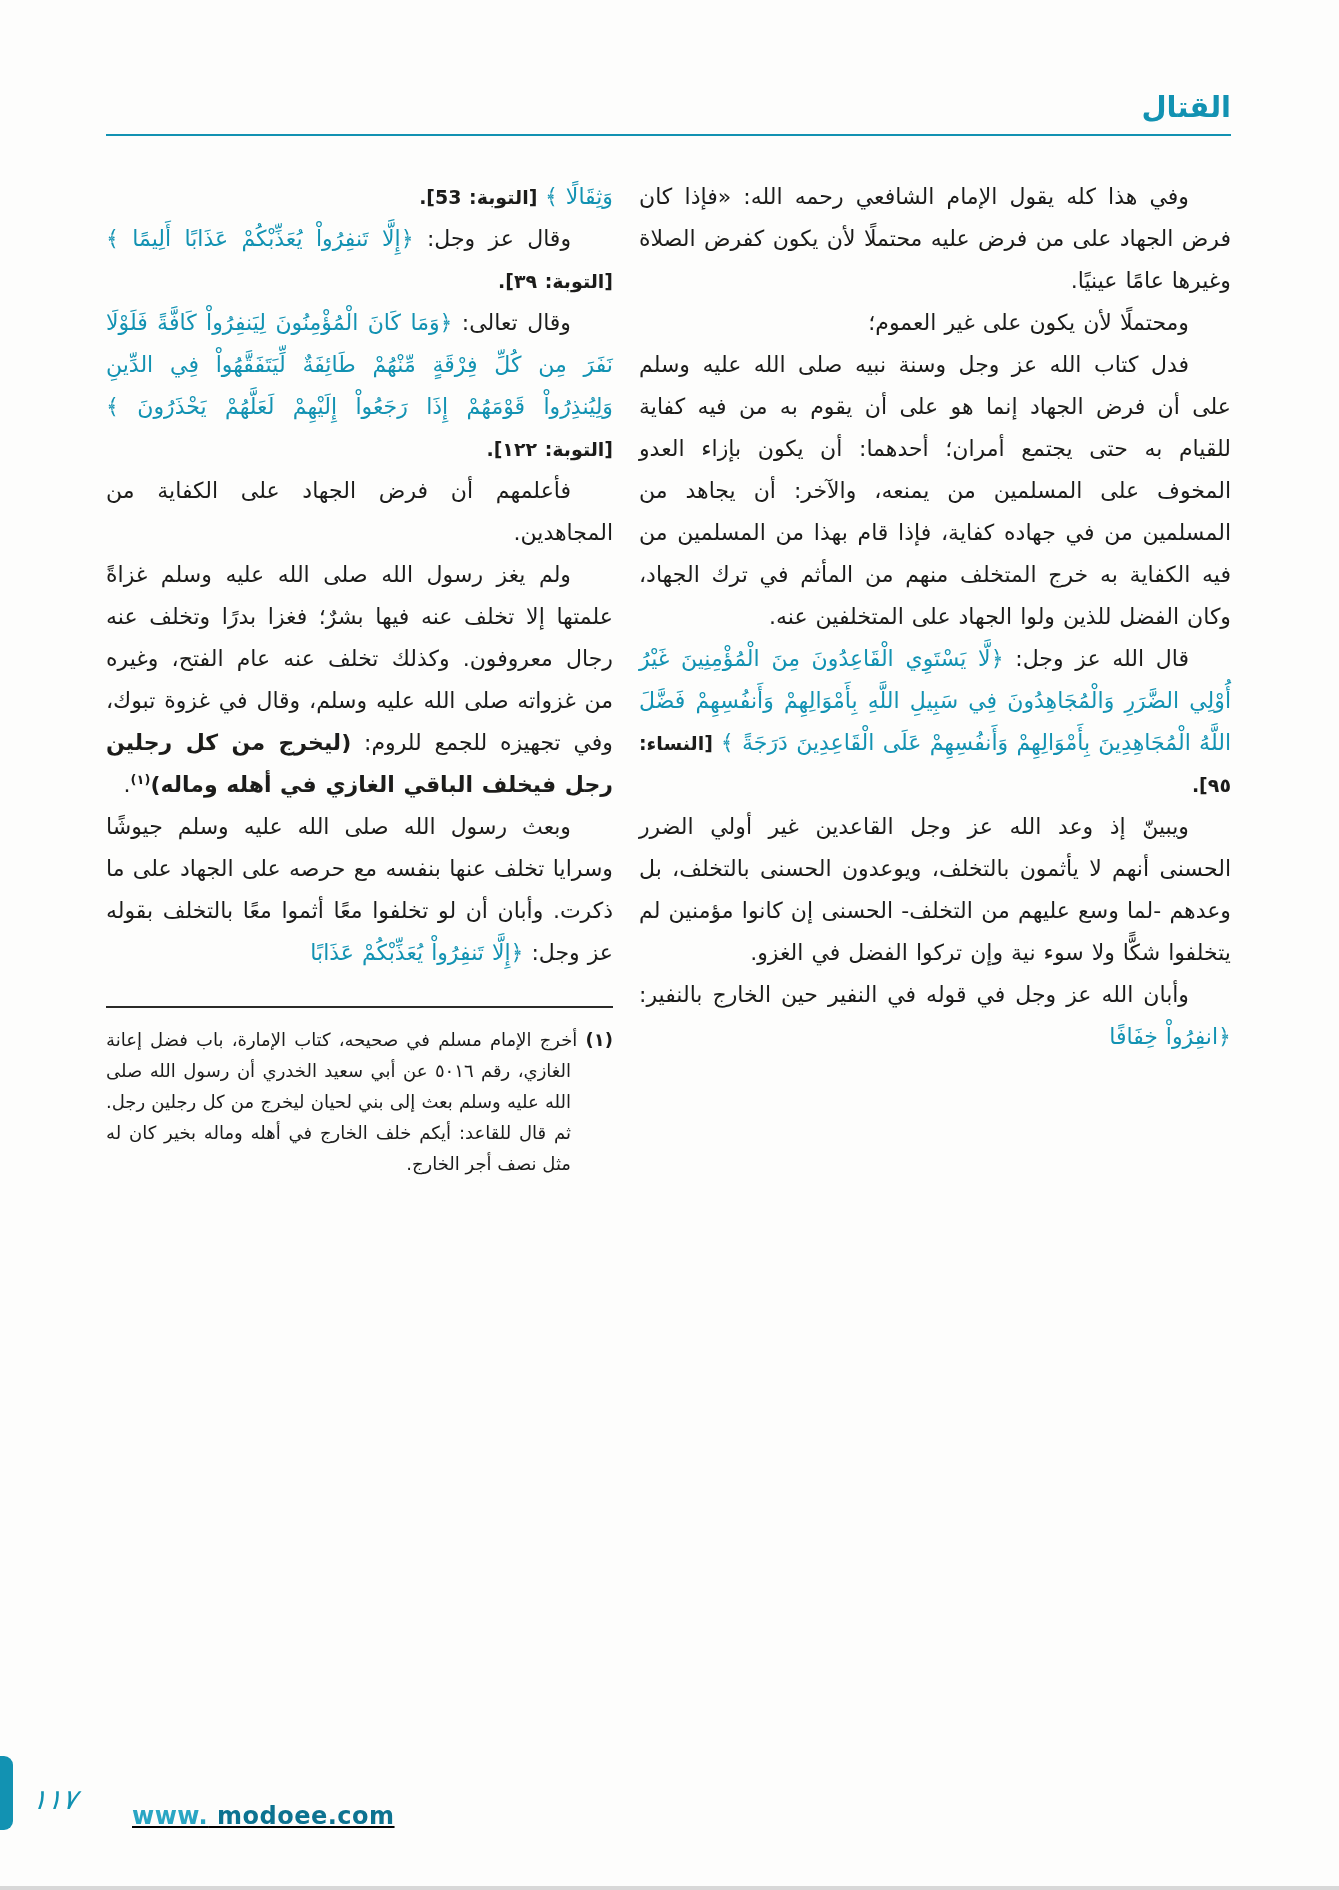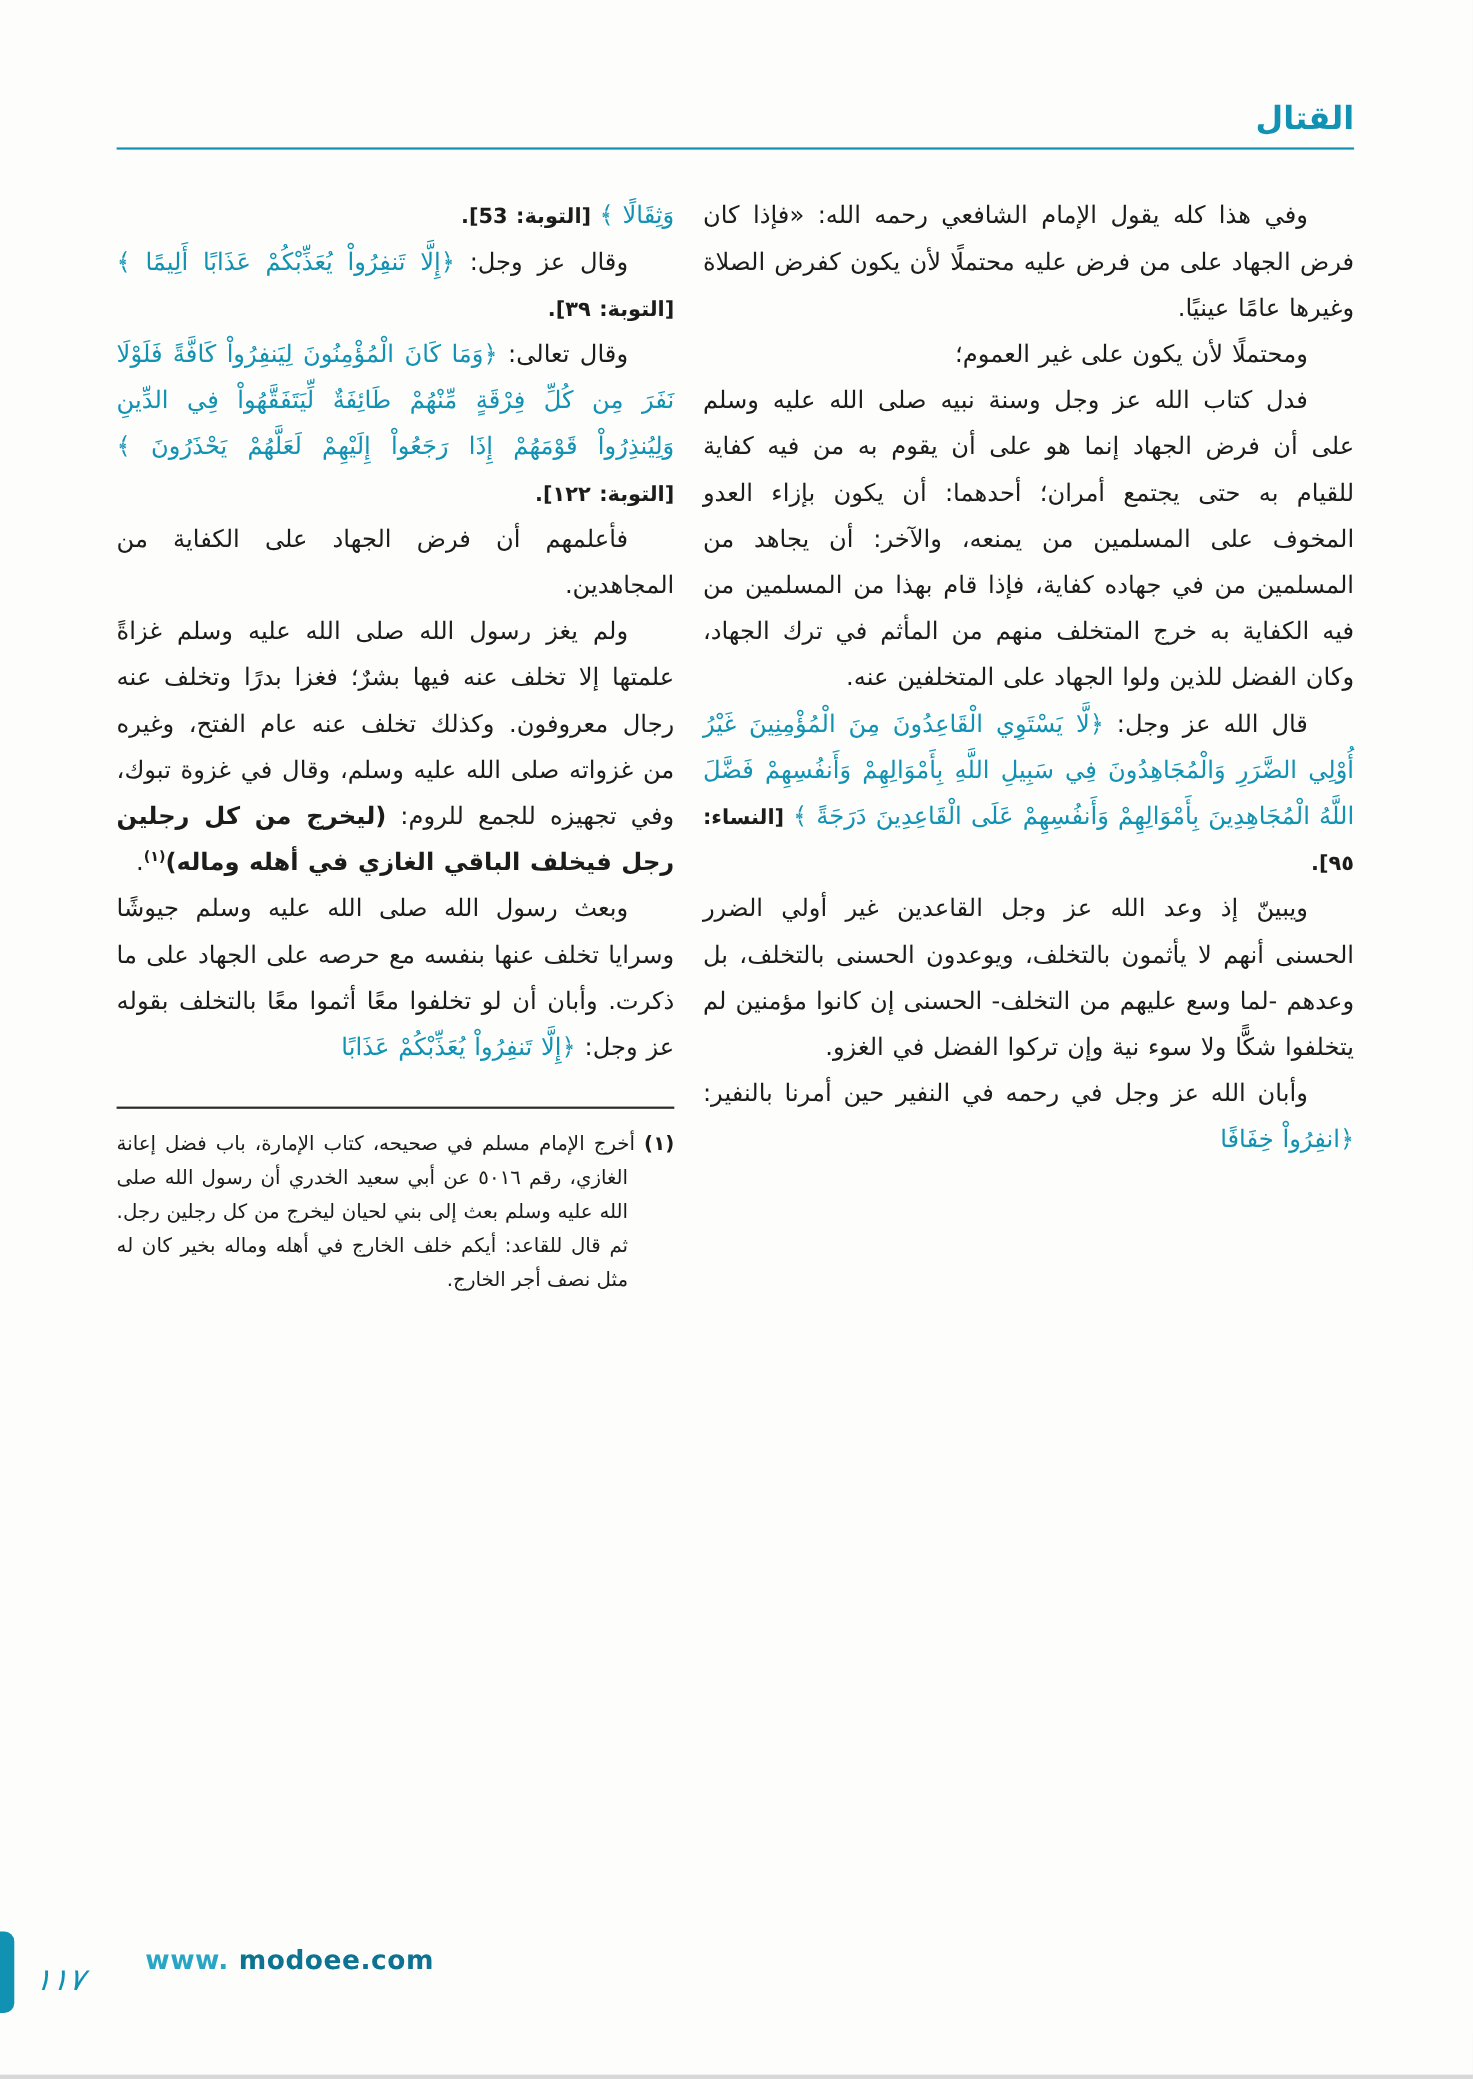--- a/index.html
+++ b/index.html
@@ -116,25 +116,26 @@
     bottom:70px;
     color:var(--accent);
     font-size:28px;
     font-style:italic;
     direction:ltr;
     transform:skewX(-6deg);
   }
   .site{
     position:absolute;
     left:132px;
-    bottom:90px;
+    bottom:56px;
     direction:ltr;
     font-size:24px;
     font-weight:bold;
     letter-spacing:0.5px;
+    text-decoration:underline;
   }
   .site-www{color:#2aa6c4;}
   .site-domain{color:#0d7391;}
 </style>
 </head>
 <body>
 
 <div class="page">
 
   <header class="header">
@@ -143,21 +144,21 @@
   </header>
 
   <main class="columns">
     <section class="col col-right">
       <div id="col-right-body">
           <p class="para indent"><span class="seg-n">وفي هذا كله يقول الإمام الشافعي رحمه الله: «فإذا كان فرض الجهاد على من فرض عليه محتملًا لأن يكون كفرض الصلاة وغيرها عامًا عينيًا.</span></p>
           <p class="para indent"><span class="seg-n">ومحتملًا لأن يكون على غير العموم؛</span></p>
           <p class="para indent"><span class="seg-n">فدل كتاب الله عز وجل وسنة نبيه صلى الله عليه وسلم على أن فرض الجهاد إنما هو على أن يقوم به من فيه كفاية للقيام به حتى يجتمع أمران؛ أحدهما: أن يكون بإزاء العدو المخوف على المسلمين من يمنعه، والآخر: أن يجاهد من المسلمين من في جهاده كفاية، فإذا قام بهذا من المسلمين من فيه الكفاية به خرج المتخلف منهم من المأثم في ترك الجهاد، وكان الفضل للذين ولوا الجهاد على المتخلفين عنه.</span></p>
           <p class="para indent"><span class="seg-n">قال الله عز وجل: </span><span class="seg-q">﴿لَّا يَسْتَوِي الْقَاعِدُونَ مِنَ الْمُؤْمِنِينَ غَيْرُ أُوْلِي الضَّرَرِ وَالْمُجَاهِدُونَ فِي سَبِيلِ اللَّهِ بِأَمْوَالِهِمْ وَأَنفُسِهِمْ فَضَّلَ اللَّهُ الْمُجَاهِدِينَ بِأَمْوَالِهِمْ وَأَنفُسِهِمْ عَلَى الْقَاعِدِينَ دَرَجَةً ﴾</span><span class="seg-r"> [النساء: ٩٥].</span></p>
           <p class="para indent"><span class="seg-n">ويبينّ إذ وعد الله عز وجل القاعدين غير أولي الضرر الحسنى أنهم لا يأثمون بالتخلف، ويوعدون الحسنى بالتخلف، بل وعدهم -لما وسع عليهم من التخلف- الحسنى إن كانوا مؤمنين لم يتخلفوا شكًّا ولا سوء نية وإن تركوا الفضل في الغزو.</span></p>
-          <p class="para indent"><span class="seg-n">وأبان الله عز وجل في رحمه في النفير حين أمرنا بالنفير: </span><span class="seg-q">﴿انفِرُواْ خِفَافًا</span></p>
+          <p class="para indent"><span class="seg-n">وأبان الله عز وجل في قوله في النفير حين الخارج بالنفير: </span><span class="seg-q">﴿انفِرُواْ خِفَافًا</span></p>
         </div>
     </section>
     <section class="col col-left">
       <div id="col-left-body">
           <p class="para"><span class="seg-q">وَثِقَالًا ﴾</span><span class="seg-r"> [التوبة: 53].</span></p>
           <p class="para indent"><span class="seg-n">وقال عز وجل: </span><span class="seg-q">﴿إِلَّا تَنفِرُواْ يُعَذِّبْكُمْ عَذَابًا أَلِيمًا ﴾</span><span class="seg-r"> [التوبة: ٣٩].</span></p>
           <p class="para indent"><span class="seg-n">وقال تعالى: </span><span class="seg-q">﴿وَمَا كَانَ الْمُؤْمِنُونَ لِيَنفِرُواْ كَافَّةً فَلَوْلَا نَفَرَ مِن كُلِّ فِرْقَةٍ مِّنْهُمْ طَائِفَةٌ لِّيَتَفَقَّهُواْ فِي الدِّينِ وَلِيُنذِرُواْ قَوْمَهُمْ إِذَا رَجَعُواْ إِلَيْهِمْ لَعَلَّهُمْ يَحْذَرُونَ ﴾</span><span class="seg-r"> [التوبة: ١٢٢].</span></p>
           <p class="para indent"><span class="seg-n">فأعلمهم أن فرض الجهاد على الكفاية من المجاهدين.</span></p>
           <p class="para indent"><span class="seg-n">ولم يغز رسول الله صلى الله عليه وسلم غزاةً علمتها إلا تخلف عنه فيها بشرٌ؛ فغزا بدرًا وتخلف عنه رجال معروفون. وكذلك تخلف عنه عام الفتح، وغيره من غزواته صلى الله عليه وسلم، وقال في غزوة تبوك، وفي تجهيزه للجمع للروم: </span><span class="seg-b">(ليخرج من كل رجلين رجل فيخلف الباقي الغازي في أهله وماله)</span><span class="seg-sup">(١)</span><span class="seg-n">.</span></p>
           <p class="para indent"><span class="seg-n">وبعث رسول الله صلى الله عليه وسلم جيوشًا وسرايا تخلف عنها بنفسه مع حرصه على الجهاد على ما ذكرت. وأبان أن لو تخلفوا معًا أثموا معًا بالتخلف بقوله عز وجل: </span><span class="seg-q">﴿إِلَّا تَنفِرُواْ يُعَذِّبْكُمْ عَذَابًا</span></p>

